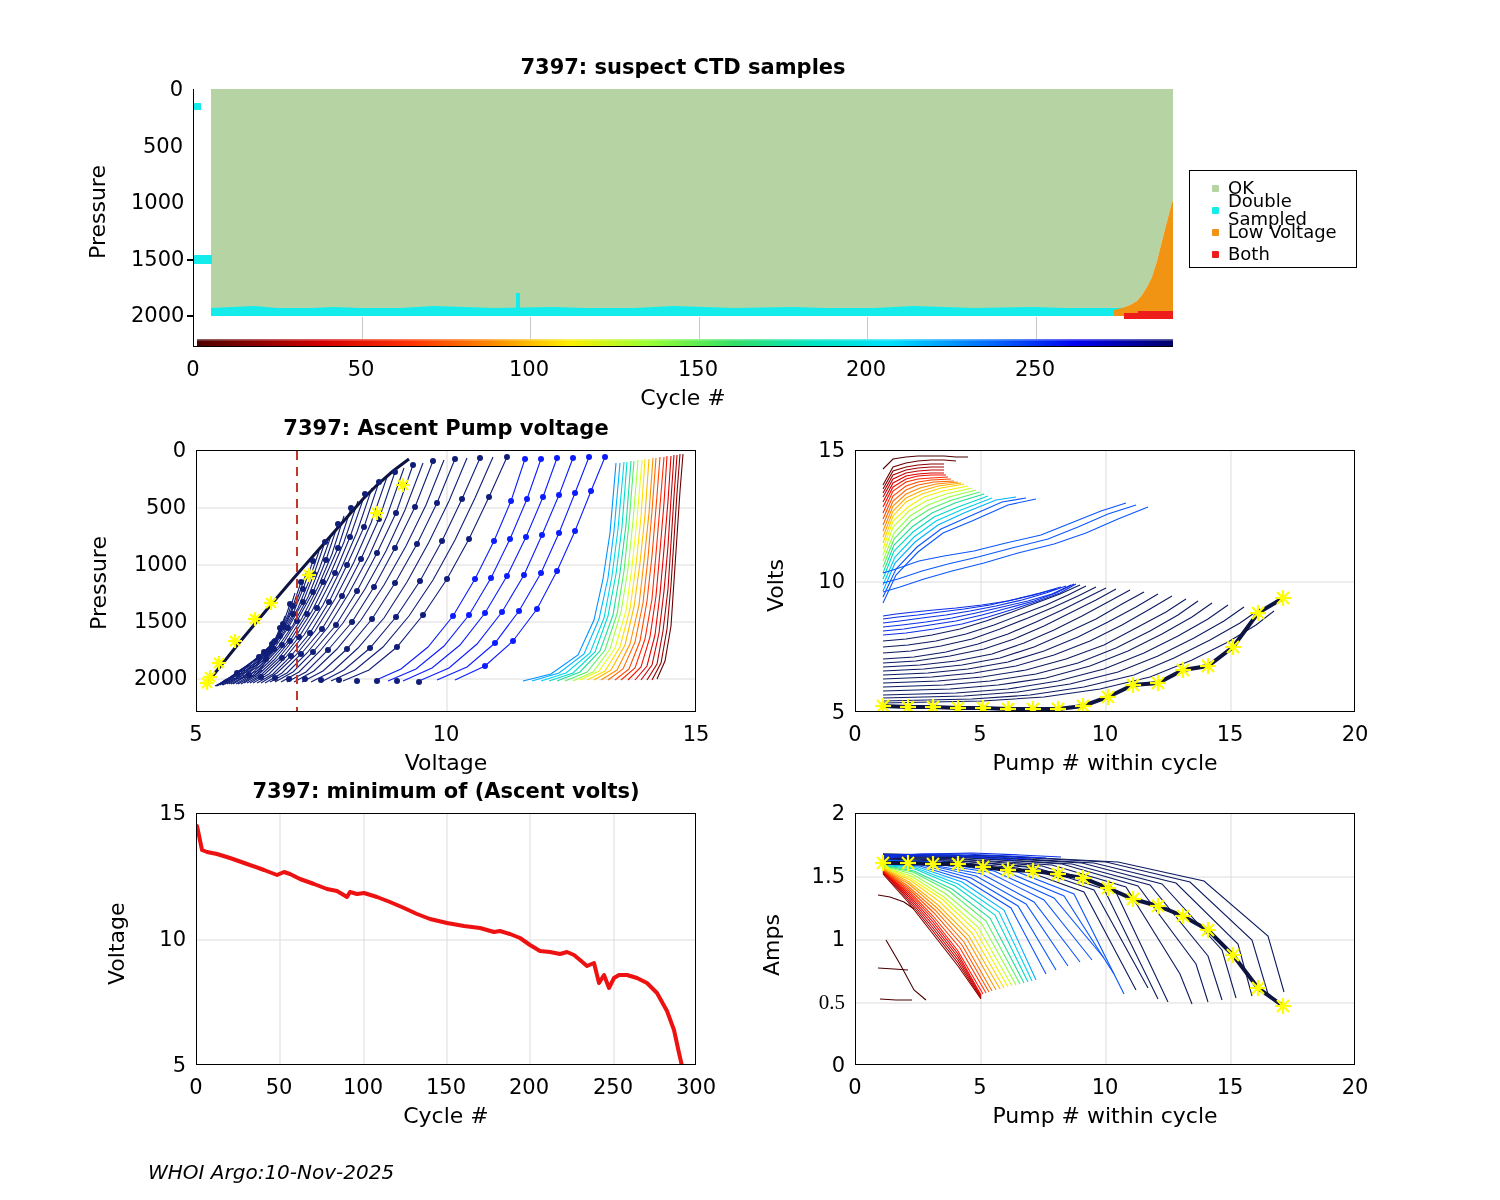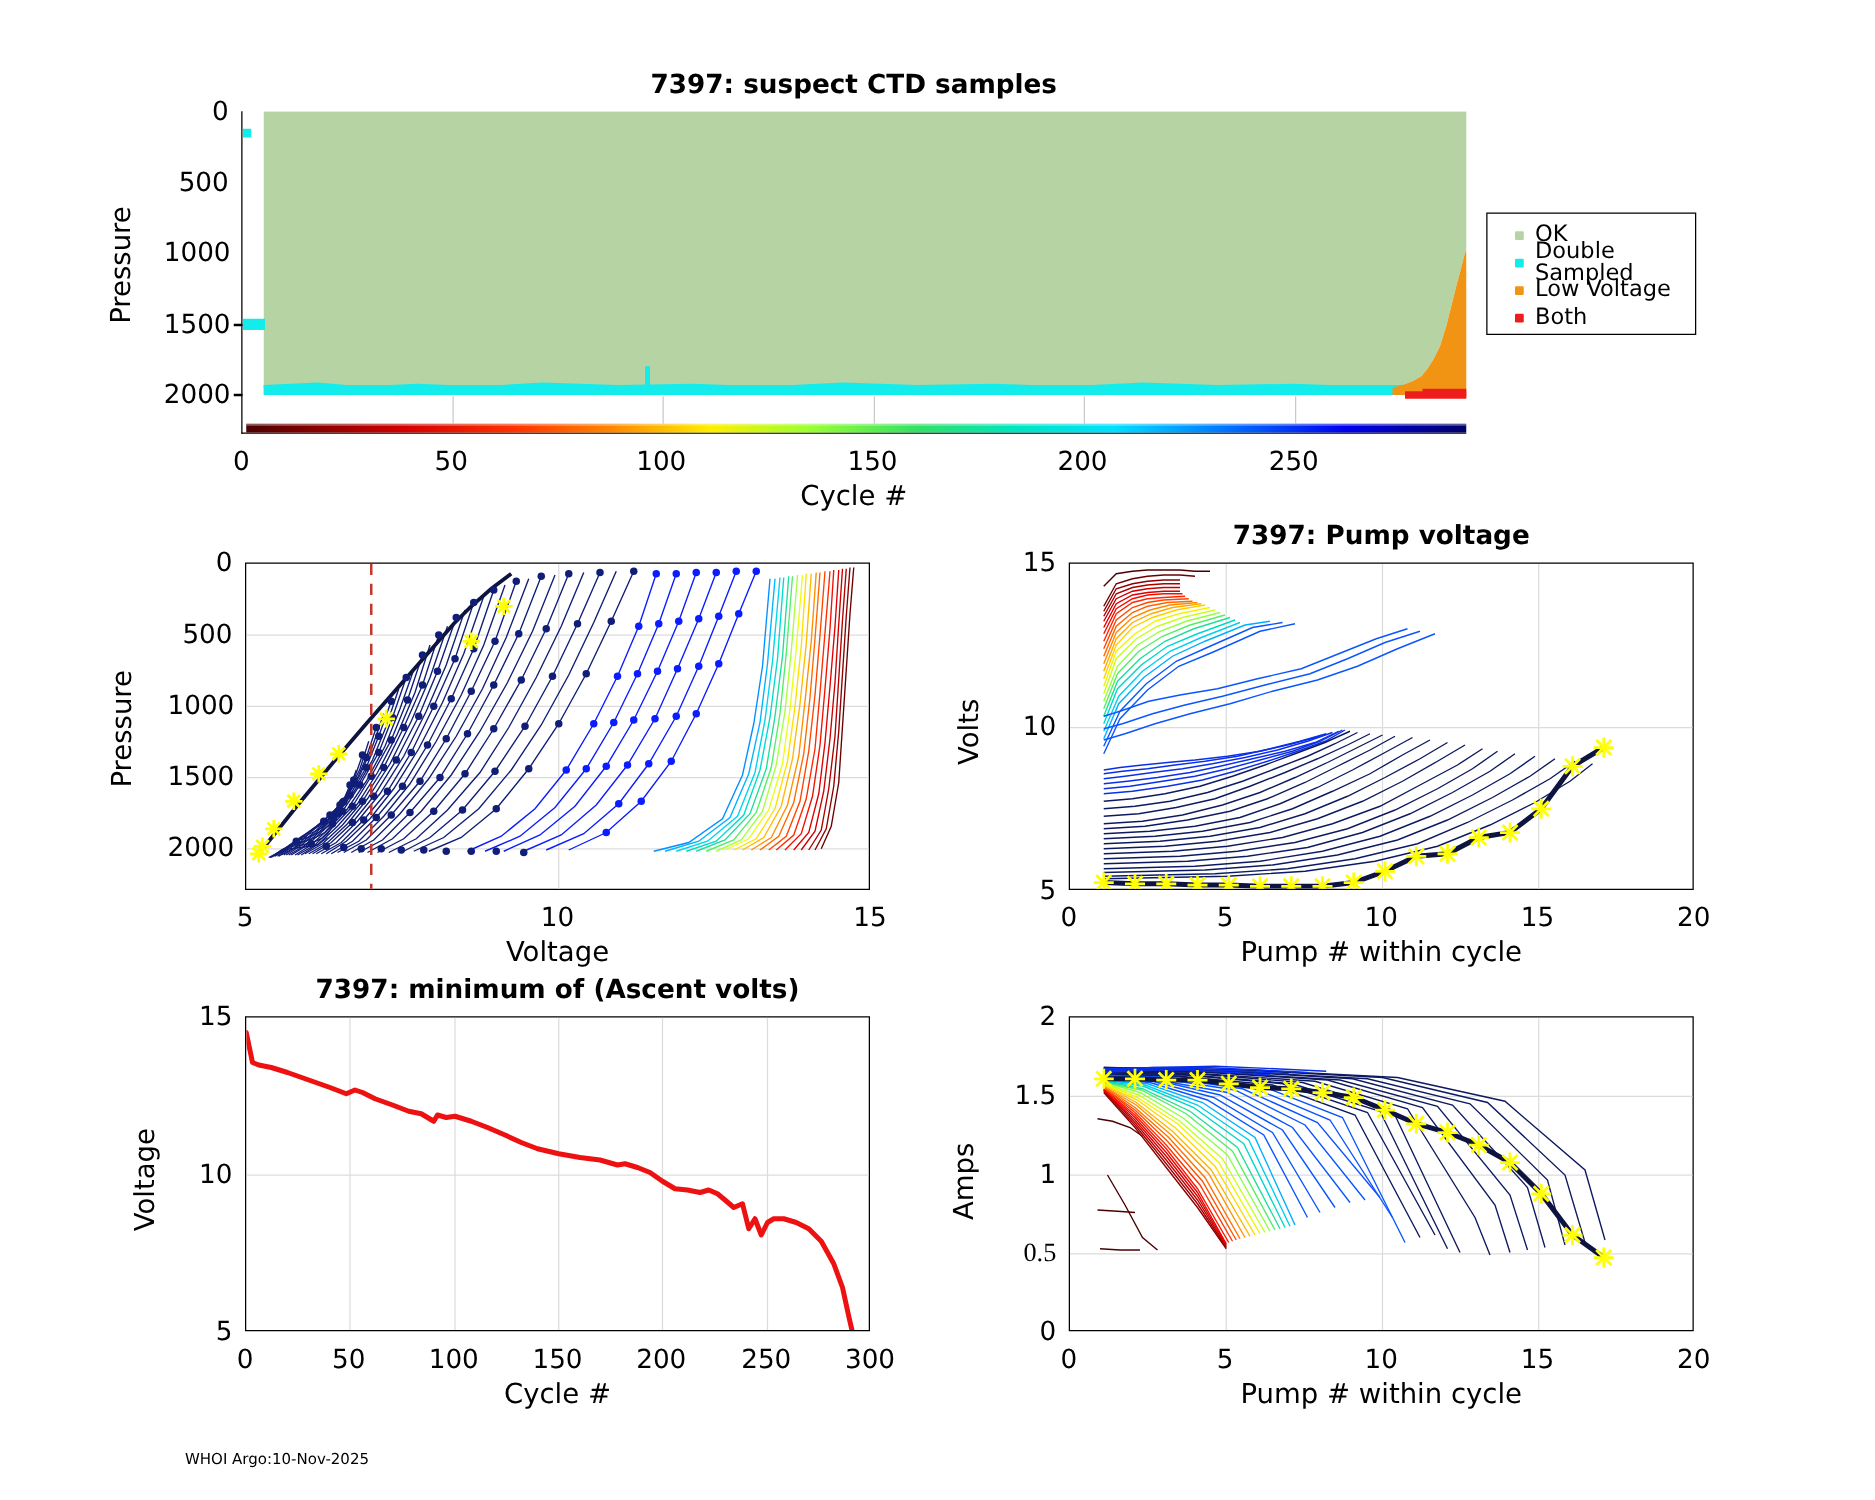--- a/index.html
+++ b/index.html
@@ -18,21 +18,21 @@
          transform:translateX(-50%);white-space:nowrap;}
   .ticky{position:absolute;font-size:21px;text-align:right;color:#000;
          transform:translateY(-50%);white-space:nowrap;}
   .gridline{position:absolute;background:#d8d8d8;}
   .tickmark{position:absolute;background:#000;}
   .legendbox{position:absolute;border:1px solid #000;background:#fff;
              padding:6px 12px 7px 22px;box-sizing:border-box;}
   .legrow{display:flex;align-items:center;height:22px;}
   .legdot{width:7px;height:7px;border-radius:1px;margin-right:9px;flex:0 0 auto;}
   .legtxt{font-size:18px;color:#000;line-height:1;}
-  .footer{position:absolute;font-size:12px;color:#000;}
+  .footer{position:absolute;font-size:20px;color:#000;font-style:italic;}
   svg{display:block;}
 </style>
 </head>
 <body>
 
 <div class="panel" style="left:193px;top:89px;width:980px;height:258px;border-radius:21px;">
   <div class="ptitle">7397: suspect CTD samples</div>
   <div class="axes open" style="left:0;top:0;width:980px;height:258px;">
     <svg width="980" height="258" viewBox="0 0 980 258">
 
@@ -118,20 +118,21 @@
     <span class="legdot" style="background:#f29413;"></span>
     <span class="legtxt">Low Voltage</span>
   </div>
   <div class="legrow">
     <span class="legdot" style="background:#ef1c1c;"></span>
     <span class="legtxt">Both</span>
   </div>
 </div>
 
 <div class="panel" style="left:196px;top:450px;width:500px;height:262px;">
+  <div class="ptitle">7397: Ascent Pump voltage</div>
   <div class="axes" style="left:0;top:0;width:500px;height:262px;">
     <svg width="500" height="262" viewBox="0 0 500 262">
 
       <g stroke="#dcdcdc" stroke-width="1">
         <line x1="0" y1="57" x2="500" y2="57"></line>
         <line x1="0" y1="114" x2="500" y2="114"></line>
         <line x1="0" y1="171" x2="500" y2="171"></line>
         <line x1="0" y1="228" x2="500" y2="228"></line>
         <line x1="250" y1="0" x2="250" y2="262"></line>
       </g>
@@ -450,21 +451,20 @@
 
   <div class="tickx" style="left:0px;top:272px;">5</div>
   <div class="tickx" style="left:250px;top:272px;">10</div>
   <div class="tickx" style="left:500px;top:272px;">15</div>
 
   <div class="ylab" style="left:-110px;top:180px;">Pressure</div>
   <div class="xlab" style="left:0;top:300px;width:500px;">Voltage</div>
 </div>
 
 <div class="panel" style="left:855px;top:450px;width:500px;height:262px;">
-  <div class="ptitle">7397: Pump voltage</div>
   <div class="axes" style="left:0;top:0;width:500px;height:262px;">
     <svg width="500" height="262" viewBox="0 0 500 262">
       <g stroke="#dcdcdc" stroke-width="1">
         <line x1="0" y1="131" x2="500" y2="131"></line>
         <line x1="125" y1="0" x2="125" y2="262"></line>
         <line x1="250" y1="0" x2="250" y2="262"></line>
         <line x1="375" y1="0" x2="375" y2="262"></line>
       </g>
       <g fill="none" stroke-width="1.1">
 

